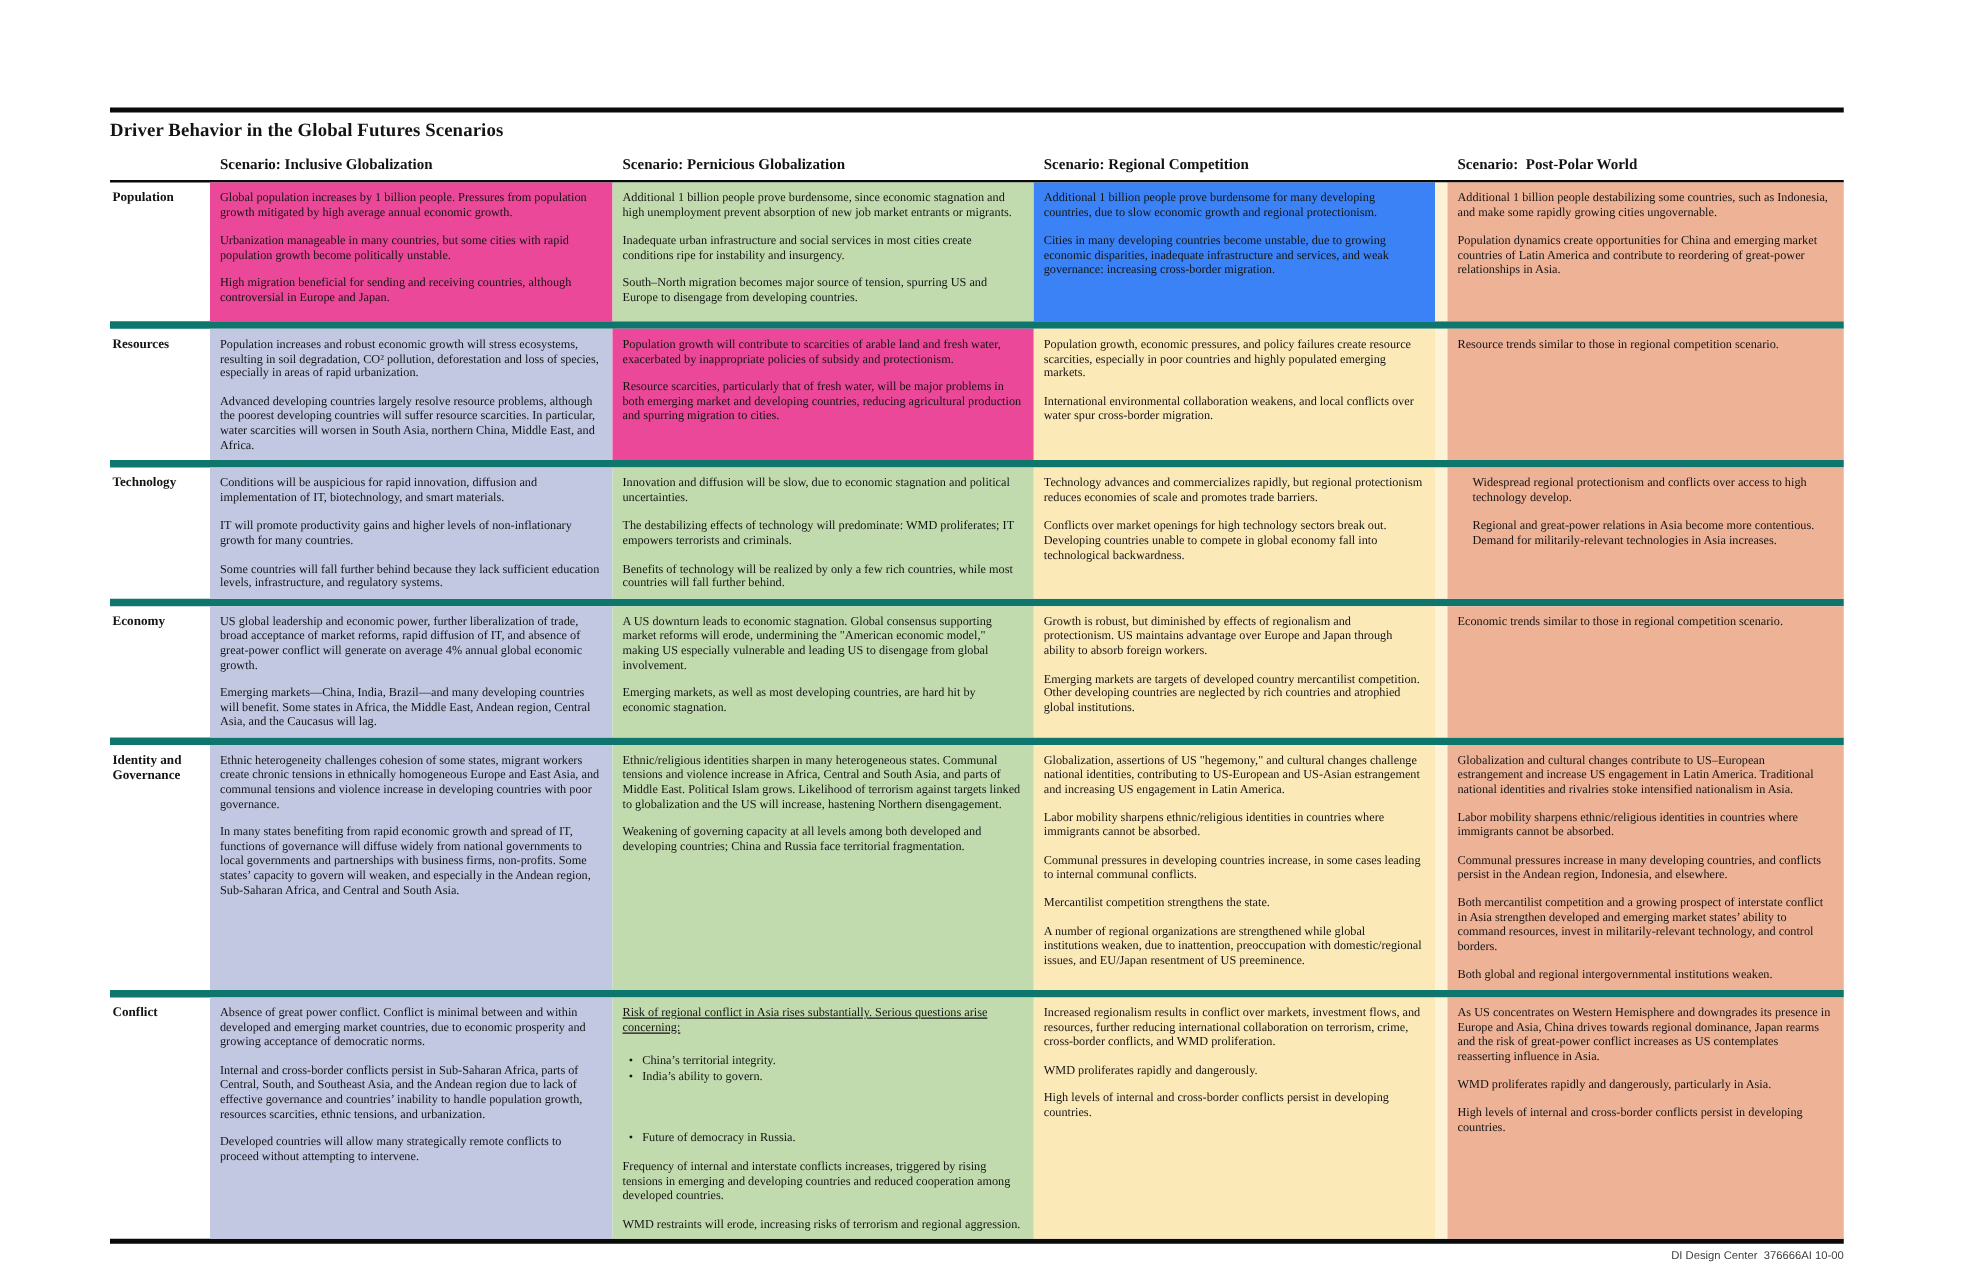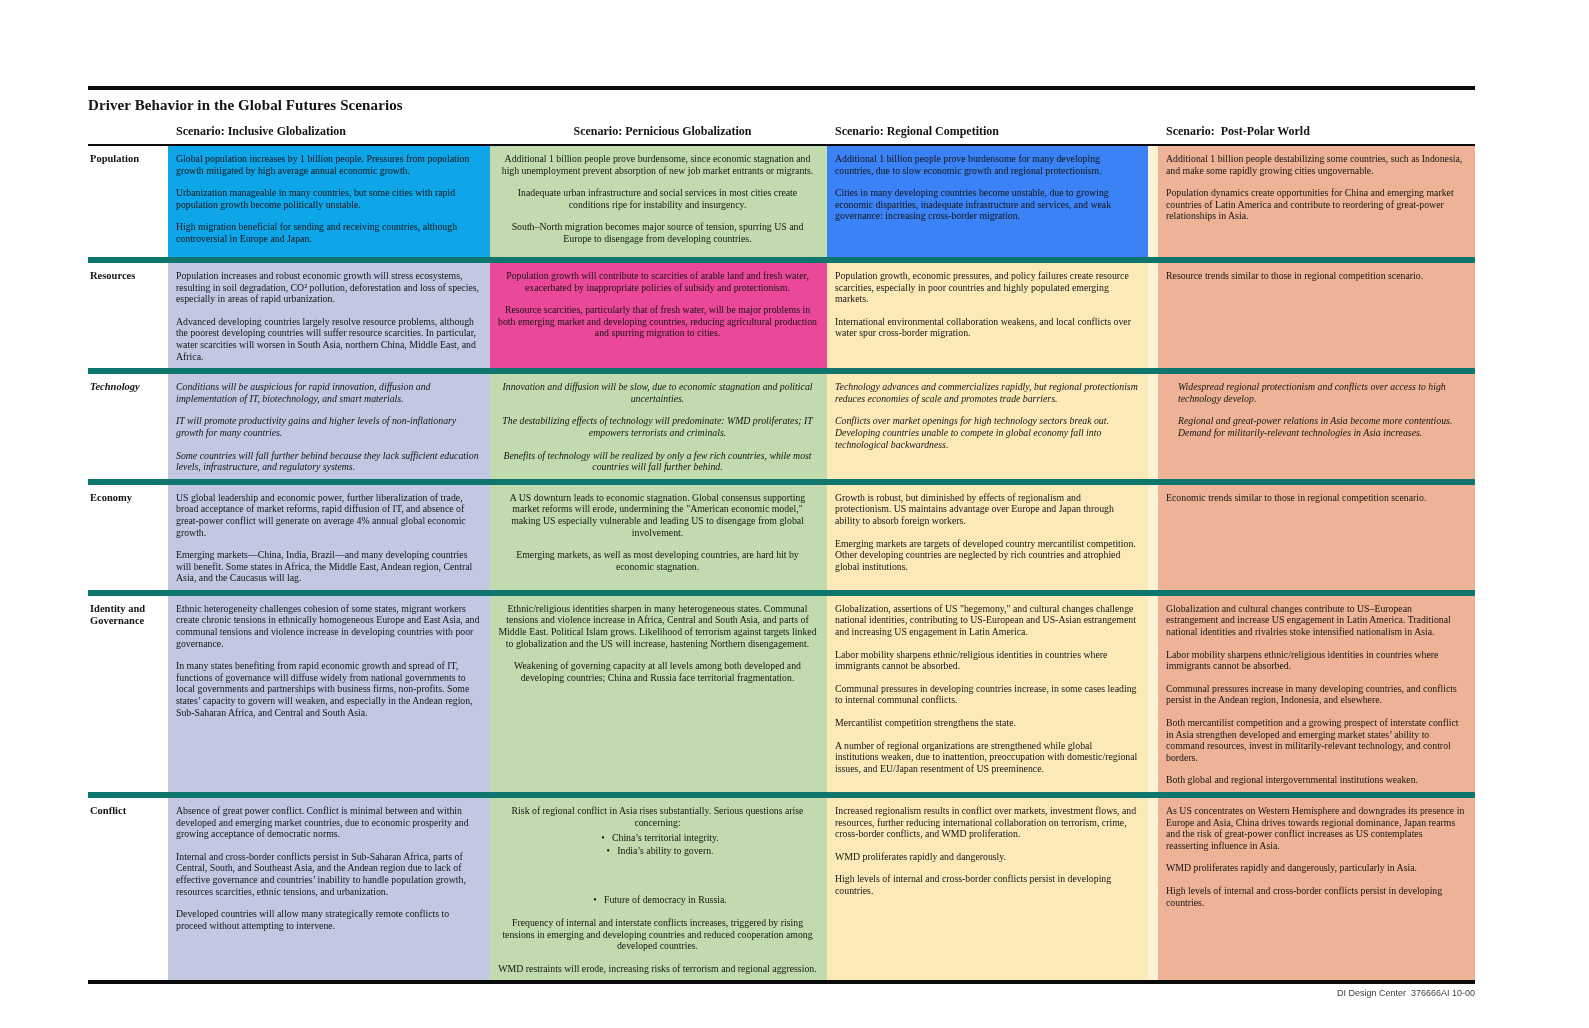--- a/index.html
+++ b/index.html
@@ -9,31 +9,31 @@
     -webkit-font-smoothing:antialiased;
   }
   #doc{position:absolute;left:88px;top:86px;width:1387px;}
   .rule-thick{height:4px;background:#0a0a0a;}
   .rule-med{height:2px;background:#0a0a0a;}
   .doc-title{font-size:15px;font-weight:bold;margin:7px 0 10px 0;letter-spacing:.1px;}
   .header-row{display:flex;align-items:flex-end;padding-bottom:5px;}
   .header-row .h-label{font-weight:bold;font-size:12px;white-space:pre;}
   .col-rowlabel{width:80px;flex:0 0 80px;}
   .col-1{width:322px;flex:0 0 322px;}
-  .col-2{width:337px;flex:0 0 337px;text-align:center;}
+  .col-2{width:337px;flex:0 0 337px;}
   .col-3{width:321px;flex:0 0 321px;}
   .col-gap{width:10px;flex:0 0 10px;}
   .col-4{width:317px;flex:0 0 317px;}
   .h-pad{padding-left:8px;box-sizing:border-box;}
   #table-body .t-row{display:flex;border-top:6px solid #0f766e;}
   #table-body .t-row:first-child{border-top:none;}
   .row-label{font-weight:bold;font-size:10.5px;line-height:12.5px;padding:7px 4px 0 2px;box-sizing:border-box;}
   .cell{box-sizing:border-box;padding:7px 10px 6px 8px;font-size:9.8px;line-height:11.6px;}
   .cell p{margin:0 0 11px 0;}
-  .cell p.tight{margin-bottom:4px;}
+  .cell p.tight{margin-bottom:15px;text-decoration:underline;}
   .cell p.bullet{margin:0 0 1px 0;padding-left:18px;text-indent:-13px;white-space:pre-wrap;}
   .cell p.bullet.bullet-end{margin-bottom:11px;margin-top:38px;}
   .cell p:last-child{margin-bottom:0;}
   #footer-credit{font-family:"Liberation Sans","DejaVu Sans",sans-serif;font-size:9px;color:#3e3e3e;
     text-align:right;margin-top:4px;white-space:pre;}
 </style>
 </head>
 <body>
 
 <div id="doc">
@@ -47,21 +47,21 @@
     <div class="col-3 h-pad h-label">Scenario: Regional Competition</div>
     <div class="col-gap"></div>
     <div class="col-4 h-pad h-label">Scenario:  Post-Polar World</div>
   </div>
 
   <div class="rule-med"></div>
 
   <div id="table-body">
       <div class="t-row" style="min-height: 111px;">
         <div class="col-rowlabel row-label">Population</div>
-        <div class="col-1 cell" style="background: #0ea5e9; color: rgb(20, 20, 20);">
+        <div class="col-1 cell" style="background: #ec4899; color: rgb(20, 20, 20);">
           <p>Global population increases by 1 billion people. Pressures from population growth mitigated by high average annual economic growth.</p>
           <p>Urbanization manageable in many countries, but some cities with rapid population growth become politically unstable.</p>
           <p>High migration beneficial for sending and receiving countries, although controversial in Europe and Japan.</p>
         </div>
         <div class="col-2 cell" style="background: rgb(194, 219, 174); color: rgb(20, 20, 20);">
           <p>Additional 1 billion people prove burdensome, since economic stagnation and high unemployment prevent absorption of new job market entrants or migrants.</p>
           <p>Inadequate urban infrastructure and social services in most cities create conditions ripe for instability and insurgency.</p>
           <p>South–North migration becomes major source of tension, spurring US and Europe to disengage from developing countries.</p>
         </div>
         <div class="col-3 cell" style="background: #3b82f6; color: rgb(20, 20, 20);">
@@ -86,21 +86,21 @@
         </div>
         <div class="col-3 cell" style="background: rgb(252, 233, 184); color: rgb(20, 20, 20);">
           <p>Population growth, economic pressures, and policy failures create resource scarcities, especially in poor countries and highly populated emerging markets.</p>
           <p>International environmental collaboration weakens, and local conflicts over water spur cross-border migration.</p>
         </div>
         <div class="col-gap" style="background: rgb(252, 243, 214);"></div>
         <div class="col-4 cell" style="background: rgb(238, 178, 150); color: rgb(20, 20, 20);">
           <p>Resource trends similar to those in regional competition scenario.</p>
         </div>
       </div>
-      <div class="t-row" style="min-height: 100px; font-style: italic;">
+      <div class="t-row" style="min-height: 100px;">
         <div class="col-rowlabel row-label">Technology</div>
         <div class="col-1 cell" style="background: rgb(194, 199, 226); color: rgb(20, 20, 20);">
           <p>Conditions will be auspicious for rapid innovation, diffusion and implementation of IT, biotechnology, and smart materials.</p>
           <p>IT will promote productivity gains and higher levels of non-inflationary growth for many countries.</p>
           <p>Some countries will fall further behind because they lack sufficient education levels, infrastructure, and regulatory systems.</p>
         </div>
         <div class="col-2 cell" style="background: rgb(194, 219, 174); color: rgb(20, 20, 20);">
           <p>Innovation and diffusion will be slow, due to economic stagnation and political uncertainties.</p>
           <p>The destabilizing effects of technology will predominate: WMD proliferates; IT empowers terrorists and criminals.</p>
           <p>Benefits of technology will be realized by only a few rich countries, while most countries will fall further behind.</p>

